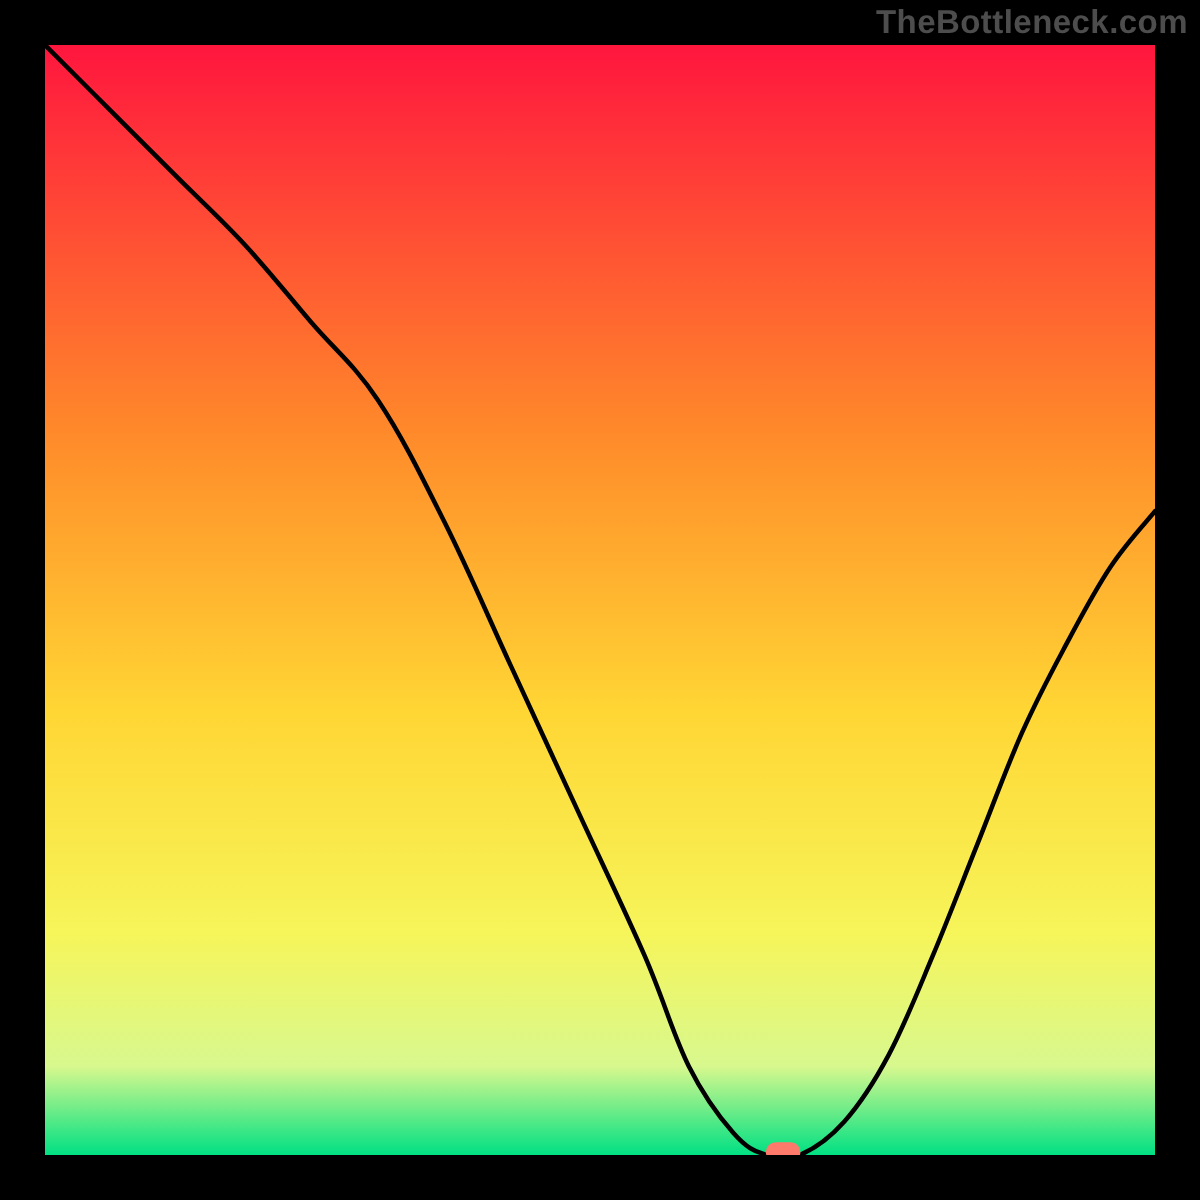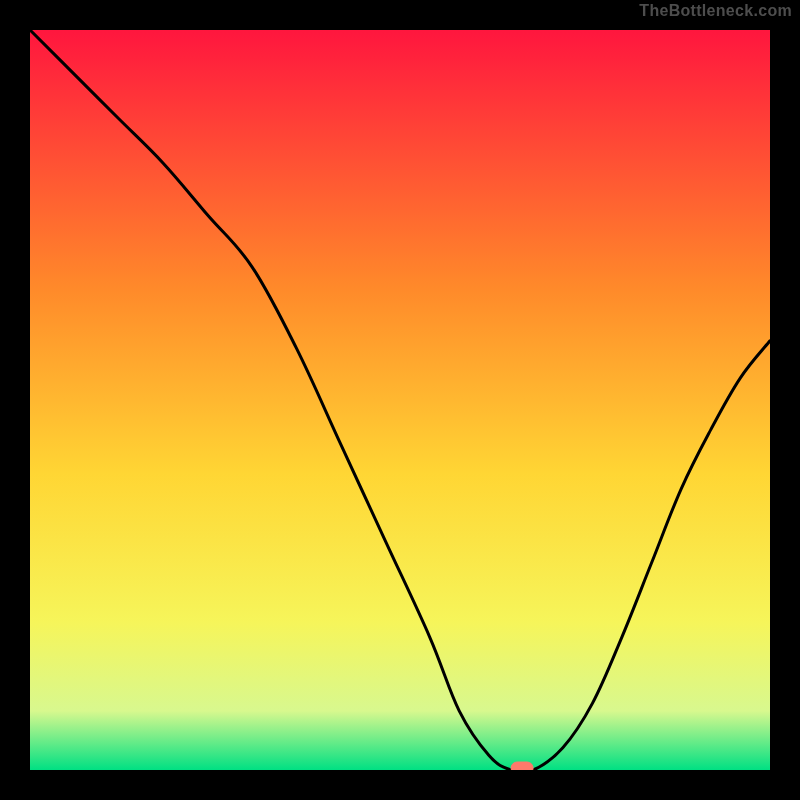--- a/index.html
+++ b/index.html
@@ -18,21 +18,21 @@
   svg {
     display: block;
     position: absolute;
     inset: 0;
   }
   .attribution {
     position: absolute;
     top: 2px;
     right: 8px;
     font-family: Arial, Helvetica, sans-serif;
-    font-size: 16px;
+    font-size: 22px;
     font-weight: 600;
     color: #4d4d4d;
     letter-spacing: 0.3px;
   }
 </style>
 </head>
 <body>
 
 <div class="stage">
   <svg id="svg" width="800" height="800" viewBox="0 0 800 800">

